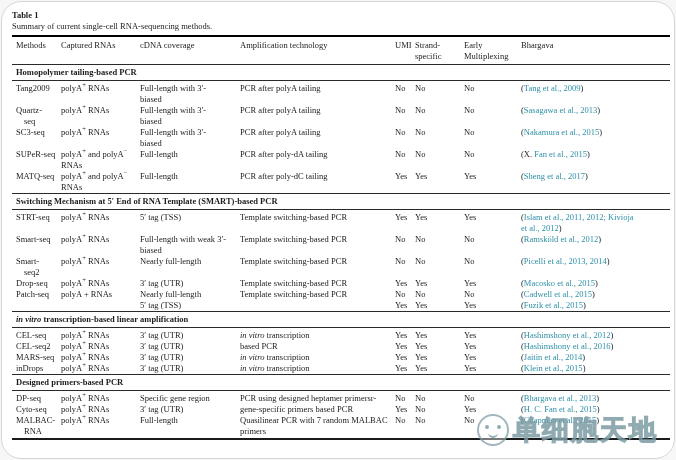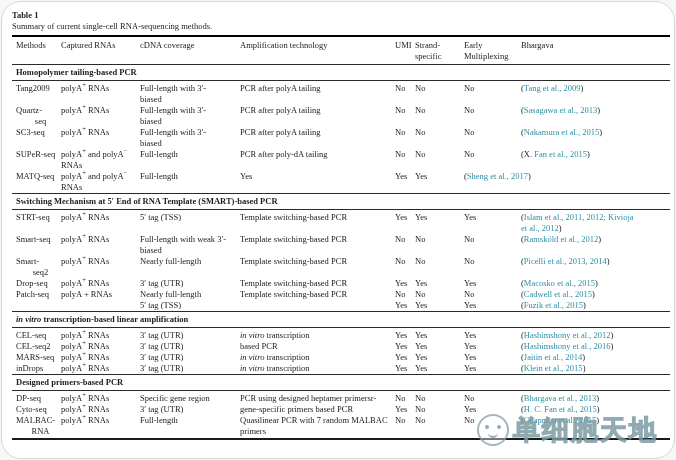--- a/index.html
+++ b/index.html
@@ -15,21 +15,21 @@
   .content{
     position:absolute;left:10px;top:8px;width:658px;
     font-size:8.5px;line-height:11px;color:#1c1c1c;
   }
   .tbl-title{font-weight:bold;}
   .tbl-caption{}
   .grid{display:grid;grid-template-columns:49px 79px 100px 155px 20px 49px 57px 1fr;}
   .cell{padding-right:4px;white-space:nowrap;overflow:visible;}
   .cell.c0{padding-left:4px;}
   .cell .ln{white-space:nowrap;}
-  .cell .ln.cont{padding-left:8px;text-align:center;}
+  .cell .ln.cont{padding-left:8px;}
   .thead{border-top:2px solid #000000;padding:3px 0 2px 0;margin-top:3px;}
   .sec-title{
     border-top:1px solid #2a2a2a;border-bottom:1px solid #2a2a2a;
     font-weight:bold;padding:2px 0 2px 4px;
   }
   .rows{padding-top:2px;}
   .bottom-rule{border-top:2px solid #1a1a1a;margin-top:1px;}
   .ref-link{color:#2e8fa6;cursor:pointer;}
   .ref-k{color:#1c1c1c;}
   sup{font-size:6.5px;line-height:0;vertical-align:super;}
@@ -210,20 +210,23 @@
           <div class="grid">
             <div class="cell c0">
               <div class="ln">MATQ-seq</div>
             </div>
             <div class="cell c1">
               <div class="ln">polyA<sup>+</sup> and polyA<sup>−</sup></div>
               <div class="ln">RNAs</div>
             </div>
             <div class="cell c2">
               <div class="ln">Full-length</div>
+            </div>
+            <div class="cell c3">
+              <div class="ln">PCR after poly-dC tailing</div>
             </div>
             <div class="cell c4">
               <div class="ln">Yes</div>
             </div>
             <div class="cell c5">
               <div class="ln">Yes</div>
             </div>
             <div class="cell c6">
               <div class="ln">Yes</div>
             </div>

